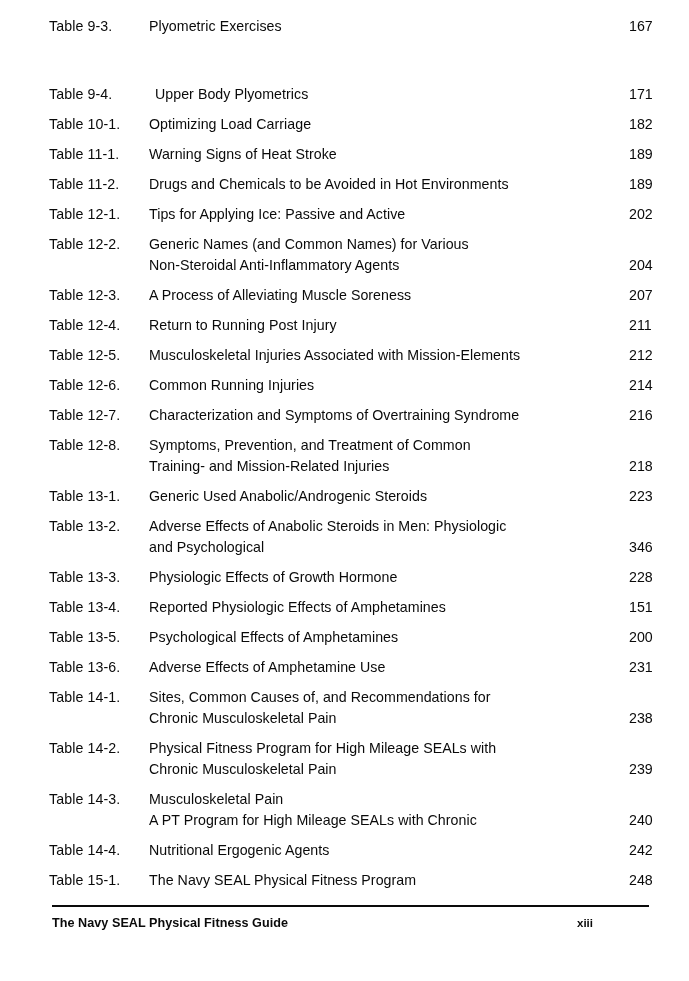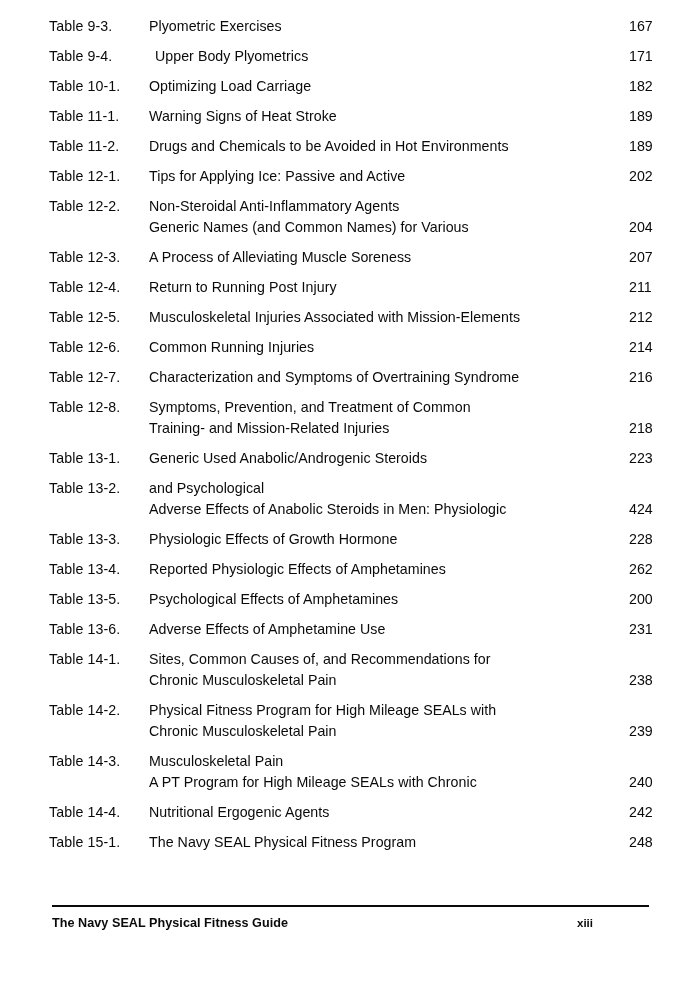--- a/index.html
+++ b/index.html
@@ -79,21 +79,21 @@
   
   .toc-entry.single .pagenum { top: 0; }
   
   .toc-entry.double .pagenum { top: 21px; }
 
   
   .toc-entry.single { height: 30px; }
   .toc-entry.double { height: 51px; }
 
   
-  .toc-entry .title.indented { margin-left: 155px; }
+  .toc-entry .title.indented { margin-left: 155px; margin-top: 38px; }
 
   
   #footer-rule {
     position: absolute;
     left: 52px;
     top: 905px;
     width: 597px;
     height: 2px;
     background: #0a0a0a;
   }
@@ -172,22 +172,22 @@
       <div class="toc-entry single">
         <span class="label">Table 12-1.</span>
         <div class="title">
           <span class="ln">Tips for Applying Ice: Passive and Active</span>
         </div>
         <span class="pagenum">202</span>
       </div>
       <div class="toc-entry double">
         <span class="label">Table 12-2.</span>
         <div class="title">
+          <span class="ln">Generic Names (and Common Names) for Various</span>
           <span class="ln">Non-Steroidal Anti-Inflammatory Agents</span>
-          <span class="ln">Generic Names (and Common Names) for Various</span>
         </div>
         <span class="pagenum">204</span>
       </div>
       <div class="toc-entry single">
         <span class="label">Table 12-3.</span>
         <div class="title">
           <span class="ln">A Process of Alleviating Muscle Soreness</span>
         </div>
         <span class="pagenum">207</span>
       </div>
@@ -230,38 +230,38 @@
       <div class="toc-entry single">
         <span class="label">Table 13-1.</span>
         <div class="title">
           <span class="ln">Generic Used Anabolic/Androgenic Steroids</span>
         </div>
         <span class="pagenum">223</span>
       </div>
       <div class="toc-entry double">
         <span class="label">Table 13-2.</span>
         <div class="title">
+          <span class="ln">Adverse Effects of Anabolic Steroids in Men: Physiologic</span>
           <span class="ln">and Psychological</span>
-          <span class="ln">Adverse Effects of Anabolic Steroids in Men: Physiologic</span>
-        </div>
-        <span class="pagenum">424</span>
+        </div>
+        <span class="pagenum">346</span>
       </div>
       <div class="toc-entry single">
         <span class="label">Table 13-3.</span>
         <div class="title">
           <span class="ln">Physiologic Effects of Growth Hormone</span>
         </div>
         <span class="pagenum">228</span>
       </div>
       <div class="toc-entry single">
         <span class="label">Table 13-4.</span>
         <div class="title">
           <span class="ln">Reported Physiologic Effects of Amphetamines</span>
         </div>
-        <span class="pagenum">262</span>
+        <span class="pagenum">151</span>
       </div>
       <div class="toc-entry single">
         <span class="label">Table 13-5.</span>
         <div class="title">
           <span class="ln">Psychological Effects of Amphetamines</span>
         </div>
         <span class="pagenum">200</span>
       </div>
       <div class="toc-entry single">
         <span class="label">Table 13-6.</span>

